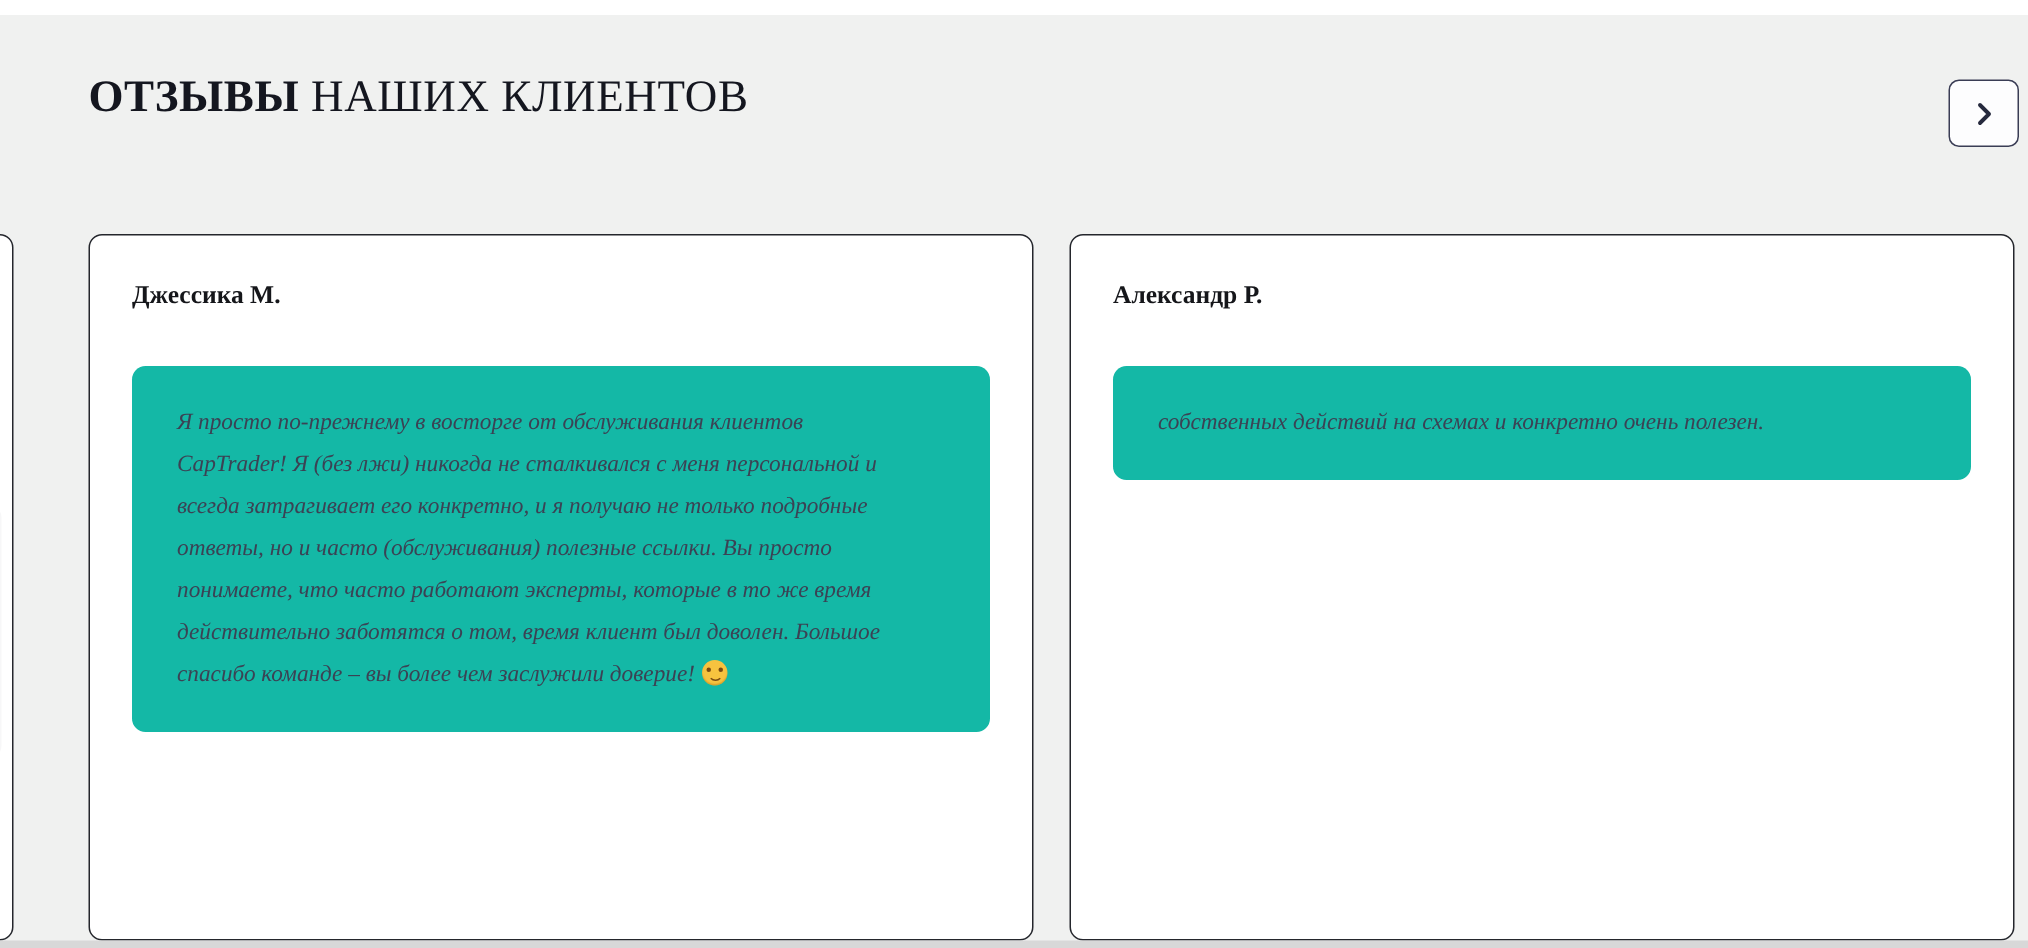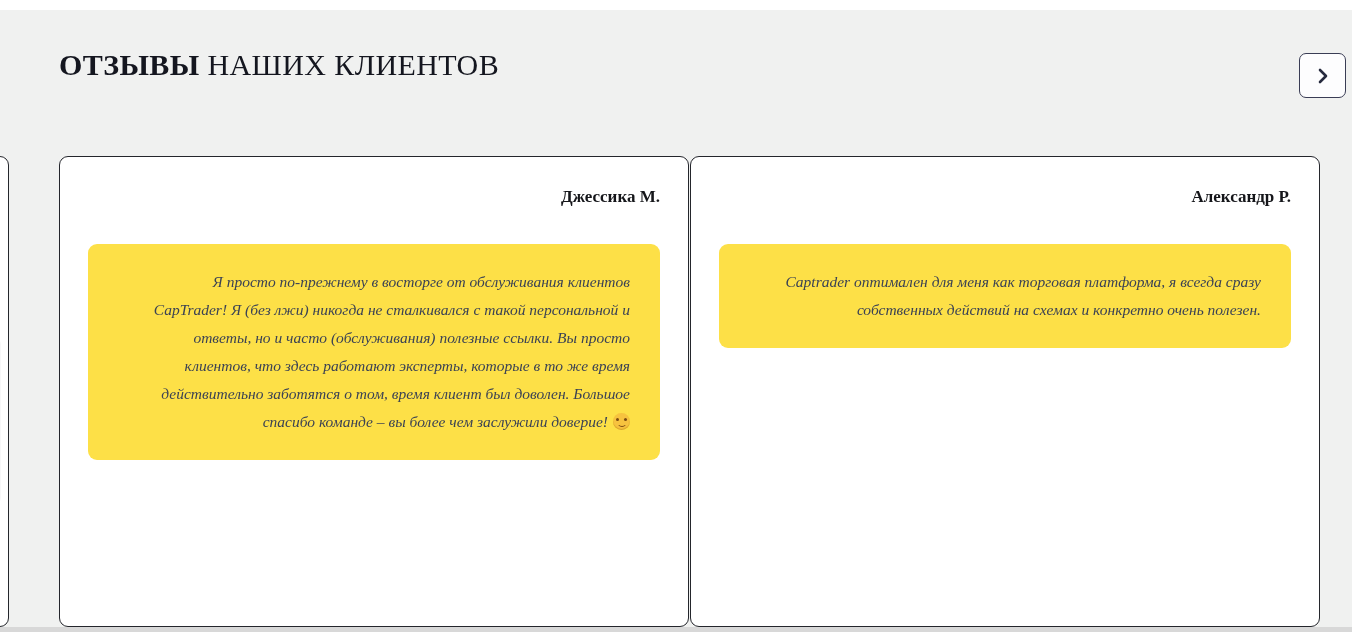--- a/index.html
+++ b/index.html
@@ -24,32 +24,31 @@
     display:flex; align-items:center; justify-content:center;
     cursor:pointer; box-sizing:border-box; padding:0;
   }
 
   .track { position:absolute; top:156px; left:0; width:100%; height:471px; }
 
   .card {
     position:absolute; top:0; width:630px; height:471px; box-sizing:border-box;
     background:#ffffff; border:1px solid #24262c; border-radius:9px;
     padding:30px 28px 0 28px;
-    text-align:right;
   }
   .card-0 { left:-621px; }
   .card-1 { left:59px; }
-  .card-2 { left:690px; }
+  .card-2 { left:713px; }
 
   .reviewer-name {
     font-size:17px; font-weight:700; color:#15161a; line-height:20px;
   }
 
   .quote-box {
-    margin-top:37px; background:#fde047; border-radius:9px;
+    margin-top:37px; background:#14b8a6; border-radius:9px;
     padding:24px 30px; box-sizing:border-box;
   }
   .quote-line {
     font-style:italic; font-size:15.5px; line-height:28px; color:#3b4254;
     white-space:nowrap;
   }
 
   .partial-quote {
     position:absolute; top:179px; right:7px; width:150px; height:170px;
     background:#f7f7f8; border-radius:9px;
@@ -92,34 +91,34 @@
   <div class="track">
 
     <div class="card card-0">
       <div class="partial-quote"></div>
     </div>
 
     <div class="card card-1">
       <div class="reviewer-name">Джессика М.</div>
       <div class="quote-box">
         <div class="quote-line">Я просто по-прежнему в восторге от обслуживания клиентов</div>
-        <div class="quote-line">CapTrader! Я (без лжи) никогда не сталкивался с такой персональной и</div>
+        <div class="quote-line">CapTrader! Я (без лжи) никогда не сталкивался с меня персональной и</div>
+        <div class="quote-line">всегда затрагивает его конкретно, и я получаю не только подробные</div>
         <div class="quote-line">ответы, но и часто (обслуживания) полезные ссылки. Вы просто</div>
-        <div class="quote-line">клиентов, что здесь работают эксперты, которые в то же время</div>
+        <div class="quote-line">понимаете, что часто работают эксперты, которые в то же время</div>
         <div class="quote-line">действительно заботятся о том, время клиент был доволен. Большое</div>
         <div class="quote-line">
           <span>спасибо команде – вы более чем заслужили доверие!</span><span class="smiley"></span>
         </div>
       </div>
     </div>
 
     <div class="card card-2">
       <div class="reviewer-name">Александр Р.</div>
       <div class="quote-box">
-        <div class="quote-line">Captrader оптимален для меня как торговая платформа, я всегда сразу</div>
         <div class="quote-line">собственных действий на схемах и конкретно очень полезен.</div>
       </div>
     </div>
 
   </div>
 
   <div class="bottom-strip"></div>
 
 </div>
 

